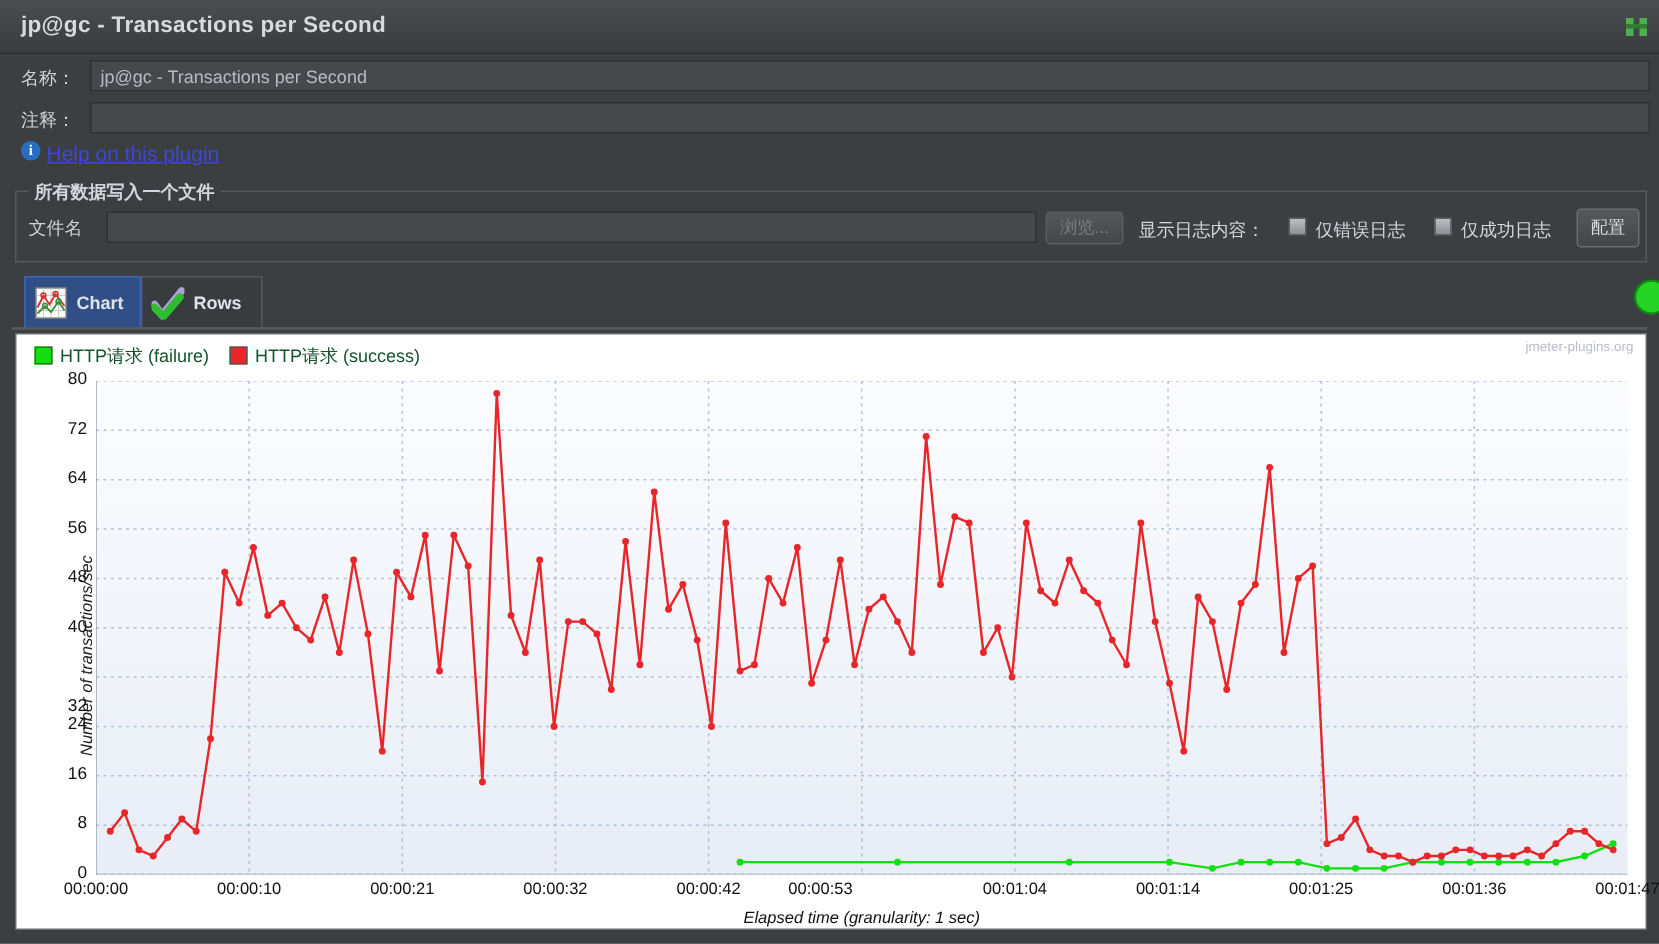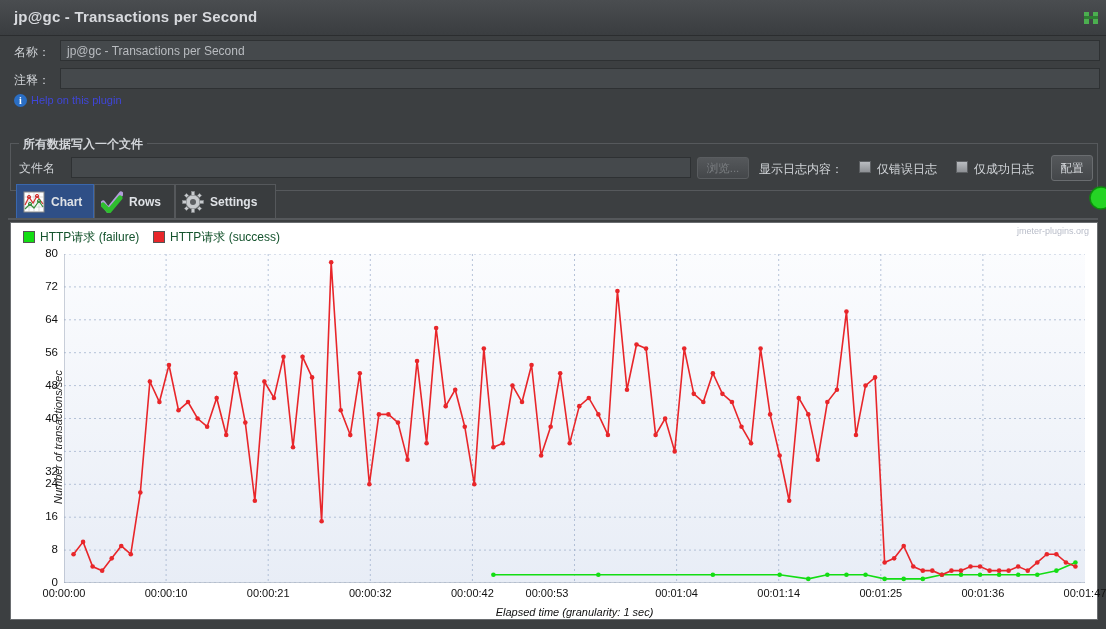--- a/index.html
+++ b/index.html
@@ -43,30 +43,29 @@
   .helprow { position: absolute; left: 0; top: 92px; width: 1106px; height: 20px; }
   .info-icon {
     position: absolute; left: 14px; top: 2px;
     width: 13px; height: 13px; border-radius: 50%;
     background: #2a6ec4; color: #fff; font-size: 10px; font-weight: bold;
     text-align: center; line-height: 13px;
     font-family: "Liberation Serif", serif;
   }
   .helplink {
     position: absolute; left: 31px; top: 2px;
-    font-size: 11px; color: #3f46d8;
-    cursor: pointer; text-align: right;
+    font-size: 14px; color: #3f46d8;
+    text-decoration: underline; cursor: pointer; text-align: right;
   }
 
   
   .group {
     position: absolute; left: 10px; top: 127px;
     width: 1088px; height: 48px;
     border: 1px solid #56595c;
-    margin-top: 16px;
   }
   .group-title {
     position: absolute; left: 8px; top: -8px;
     background: #3c3f41; padding: 0 4px;
     font-size: 12px; color: #d3d6da; font-weight: bold;
   }
   .group .lbl2 {
     position: absolute; left: 8px; top: 16px;
     font-size: 12px; color: #cfd2d6;
   }
@@ -232,39 +231,20 @@
       <span class="tlabel">Chart</span>
     </div>
     <div class="tab" style="left:86px; width:81px;">
       <span class="ticon">
         <svg width="22" height="22" viewBox="0 0 22 22">
           <path d="M2 12 L7 19 L20 3" fill="none" stroke="#b39ddb" stroke-width="5" stroke-linecap="round"></path>
           <path d="M2 14 L8 20 L19 7" fill="none" stroke="#2fbd2f" stroke-width="5" stroke-linecap="round"></path>
         </svg>
       </span>
       <span class="tlabel">Rows</span>
-    </div>
-    <div class="tab" style="left:167px; width:101px;">
-      <span class="ticon">
-        <svg width="22" height="22" viewBox="0 0 22 22">
-          <g fill="#c7cacd" stroke="#8b8e91" stroke-width="0.6">
-            <circle cx="11" cy="11" r="7"></circle>
-            <rect x="9.5" y="0.5" width="3" height="4"></rect>
-              <rect x="9.5" y="17.5" width="3" height="4"></rect>
-            <rect x="0.5" y="9.5" width="4" height="3"></rect>
-              <rect x="17.5" y="9.5" width="4" height="3"></rect>
-            <rect x="3" y="3" width="3" height="3" transform="rotate(45 4.5 4.5)"></rect>
-            <rect x="16" y="16" width="3" height="3" transform="rotate(45 17.5 17.5)"></rect>
-            <rect x="16" y="3" width="3" height="3" transform="rotate(45 17.5 4.5)"></rect>
-            <rect x="3" y="16" width="3" height="3" transform="rotate(45 4.5 17.5)"></rect>
-          </g>
-          <circle cx="11" cy="11" r="3" fill="#5c5f62"></circle>
-        </svg>
-      </span>
-      <span class="tlabel">Settings</span>
     </div>
   </div>
   <div class="tabline"></div>
 
   <div class="run-indicator">
     <svg width="22" height="24" viewBox="0 0 22 24">
       <circle cx="17" cy="12" r="11" fill="#25d425" stroke="#0c8c0c" stroke-width="1.5"></circle>
     </svg>
   </div>
 

